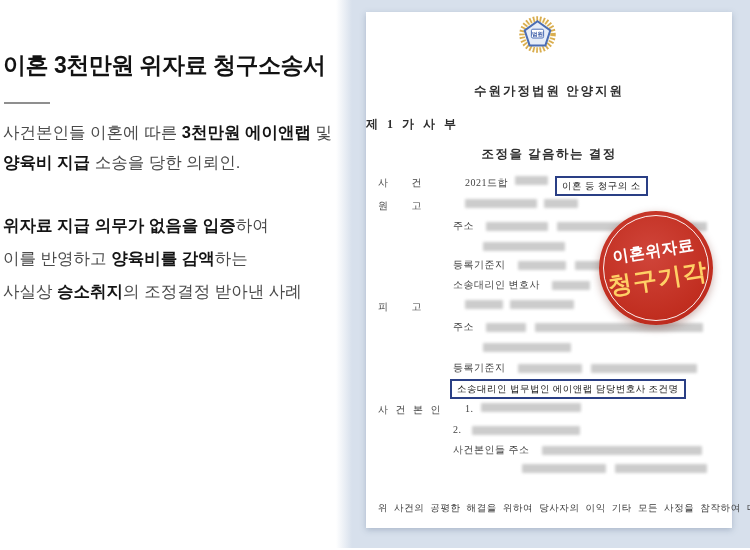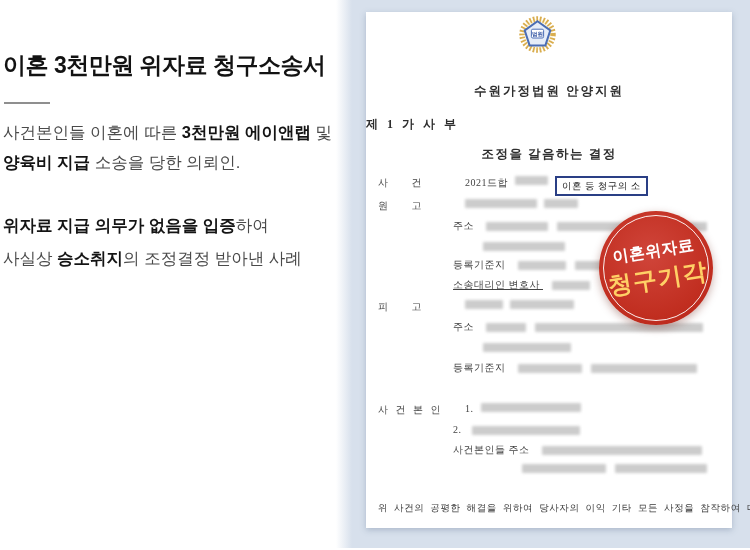--- a/index.html
+++ b/index.html
@@ -104,20 +104,21 @@
 
   <div class="divider"></div>
 
   <div class="para">
     <span class="line"><span>사건본인들 이혼에 따른 </span><b>3천만원 에이앤랩</b><span> 및</span></span>
     <span class="line"><span></span><b>양육비 지급</b><span> 소송을 당한 의뢰인.</span></span>
   </div>
 
   <div class="para second">
     <span class="line"><span></span><b>위자료 지급 의무가 없음을 입증</b><span>하여</span></span>
+    <span class="line"><span>이를 반영하고 </span><b>양육비를 감액</b><span>하는</span></span>
     <span class="line"><span>사실상 </span><b>승소취지</b><span>의 조정결정 받아낸 사례</span></span>
   </div>
 </div>
 
 <div class="right-panel">
   <div class="paper">
 
     <div class="emblem">
       <svg width="39" height="39" viewBox="0 0 39 39">
         <circle cx="19.5" cy="19.5" r="15.5" fill="#fdf6e0" stroke="#d9ad4e" stroke-width="5.5" stroke-dasharray="1.7 1.7"></circle>
@@ -162,21 +163,21 @@
     <div class="row" style="left:117px; top:228px;">
       <span class="rd" style="width:82px;"></span>
     </div>
 
     <div class="row" style="left:87px; top:246px;">
       <span>등록기준지</span>
       <span class="rd" style="width:48px; margin-left:9px;"></span>
       <span class="rd" style="width:96px; margin-left:6px;"></span>
     </div>
 
-    <div class="row" style="left:87px; top:266px;text-decoration:underline;">
+    <div class="row" style="left:87px; top:266px;">
       <span>소송대리인 변호사</span>
       <span class="rd" style="width:38px; margin-left:9px;"></span>
     </div>
 
     <div class="row" style="left:12px; top:288px; width:345px;">
       <span class="lbl2">
           <span>피</span>
           <span>고</span>
         </span>
       <span class="val">
@@ -193,20 +194,23 @@
     <div class="row" style="left:117px; top:329px;">
       <span class="rd" style="width:88px;"></span>
     </div>
 
     <div class="row" style="left:87px; top:349px;">
       <span>등록기준지</span>
       <span class="rd" style="width:64px; margin-left:9px;"></span>
       <span class="rd" style="width:106px; margin-left:6px;"></span>
     </div>
 
+    <div class="row" style="left:84px; top:367px;">
+      <span class="hl-box">소송대리인 법무법인 에이앤랩 담당변호사 조건명</span>
+    </div>
 
     <div class="row" style="left:12px; top:391px; width:345px;">
       <span class="lbl-wide">사 건 본 인</span>
       <span class="val">
         <span>1.</span>
         <span class="rd" style="width:100px;"></span>
       </span>
     </div>
     <div class="row" style="left:87px; top:412px;">
       <span>2.</span>

